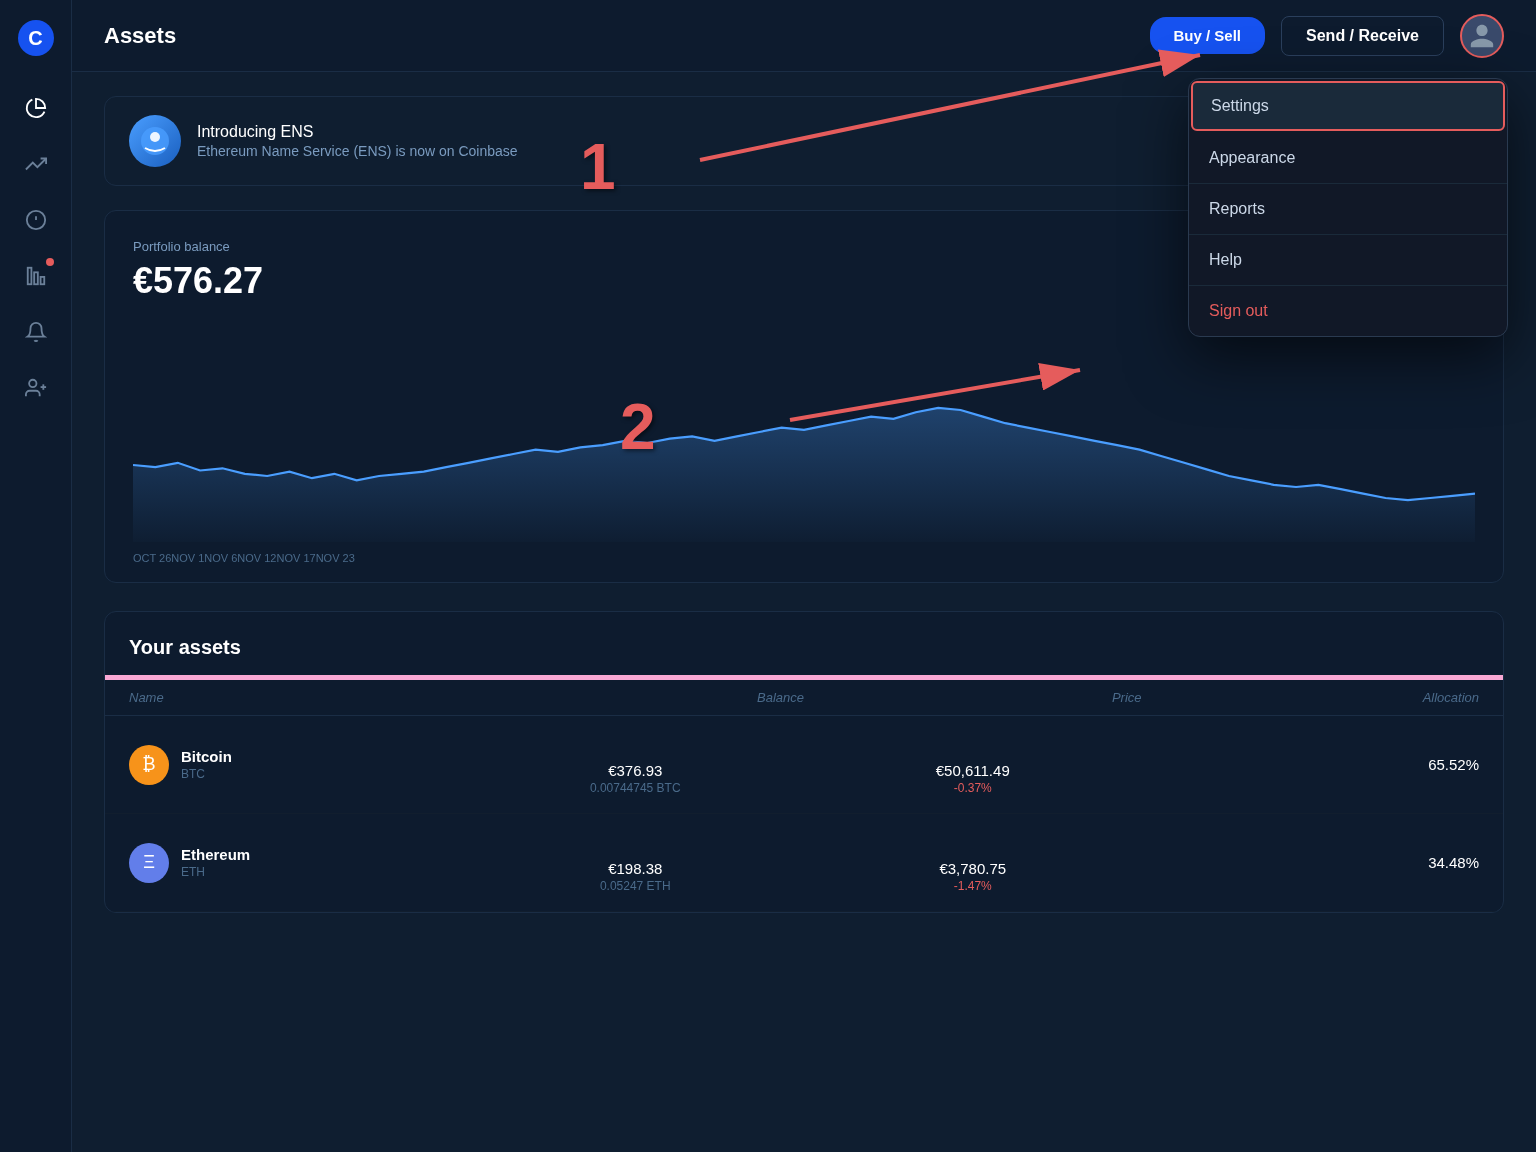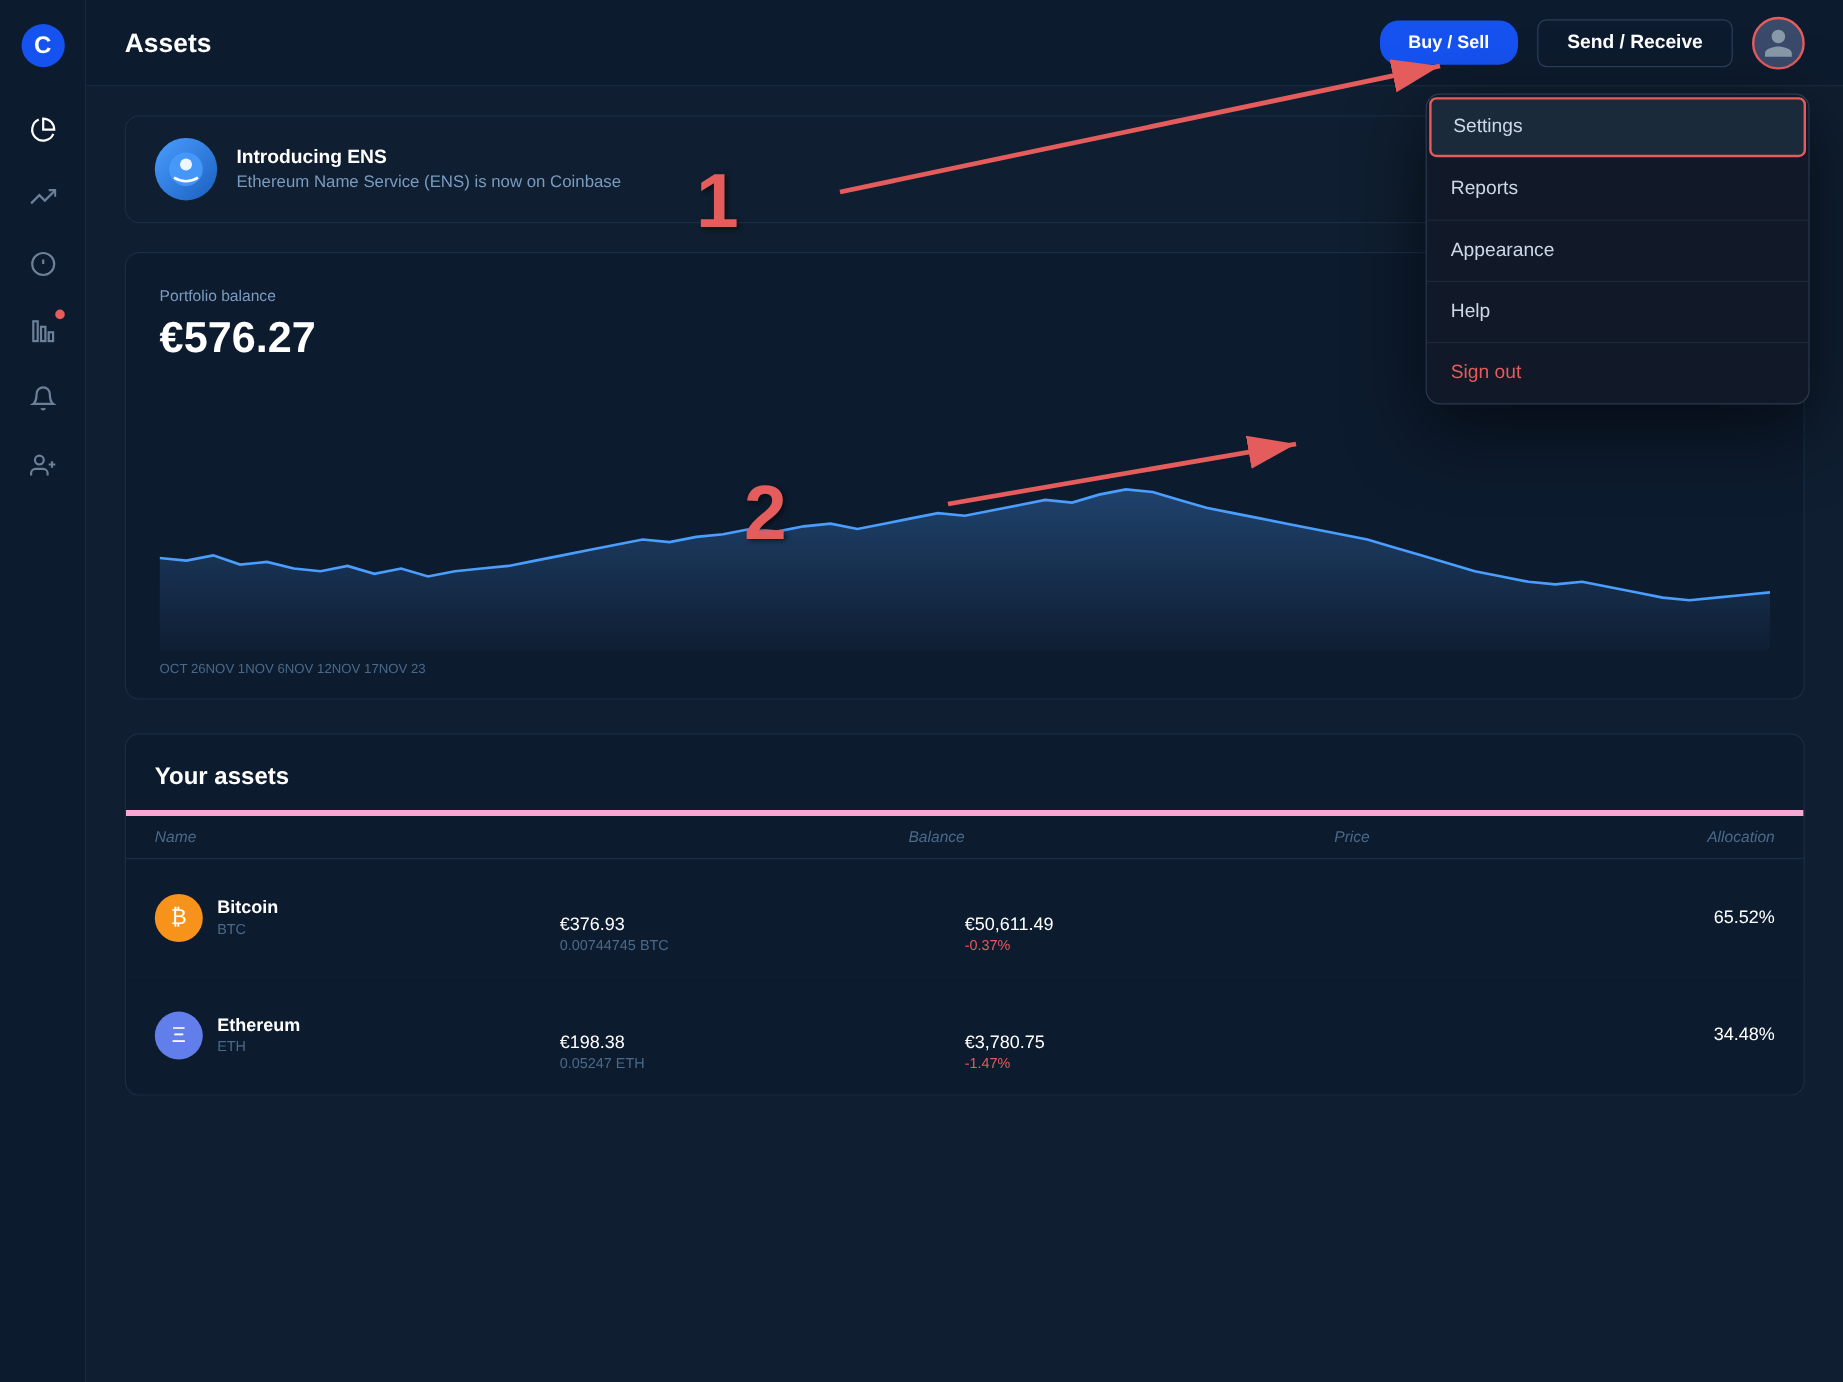--- a/index.html
+++ b/index.html
@@ -179,21 +179,21 @@
       border-radius: 50%;
       background: linear-gradient(135deg, #4a9eff 0%, #1a5fbf 100%);
       display: flex;
       align-items: center;
       justify-content: center;
       flex-shrink: 0;
     }
 
     .banner-title {
       font-size: 16px;
-      font-weight: 700;
+      font-weight: 400;
       color: #fff;
     }
 
     .banner-subtitle {
       font-size: 14px;
       color: #7a9bbf;
       margin-top: 2px;
     }
 
     
@@ -311,21 +311,21 @@
       color: #fff;
     }
 
     .asset-ticker {
       font-size: 12px;
       color: #4a6a8a;
       margin-top: 2px;
     }
 
     .cell-right {
-      text-align: left;
+      text-align: center;
       margin-top: 28px;
     }
 
     .balance-main {
       font-size: 15px;
       font-weight: 500;
       color: #fff;
     }
 
     .balance-sub {
@@ -610,22 +610,22 @@
           <div class="allocation">34.48%</div>
         </div>
       </div>
     </div>
   </div>
 </div>
 
 <div class="dropdown-menu">
 
   <div class="dropdown-item active">Settings</div>
+  <div class="dropdown-item">Appearance</div>
   <div class="dropdown-item">Reports</div>
-  <div class="dropdown-item">Appearance</div>
   <div class="dropdown-item">Help</div>
   <div class="dropdown-item signout">Sign out</div>
 </div>
 
 <svg class="annotation-arrows" viewBox="0 0 1536 1152">
 
   <defs>
     <marker id="arrowhead" markerWidth="10" markerHeight="7" refX="10" refY="3.5" orient="auto">
       <polygon points="0 0, 10 3.5, 0 7" fill="#e55c5c"></polygon>
     </marker>

